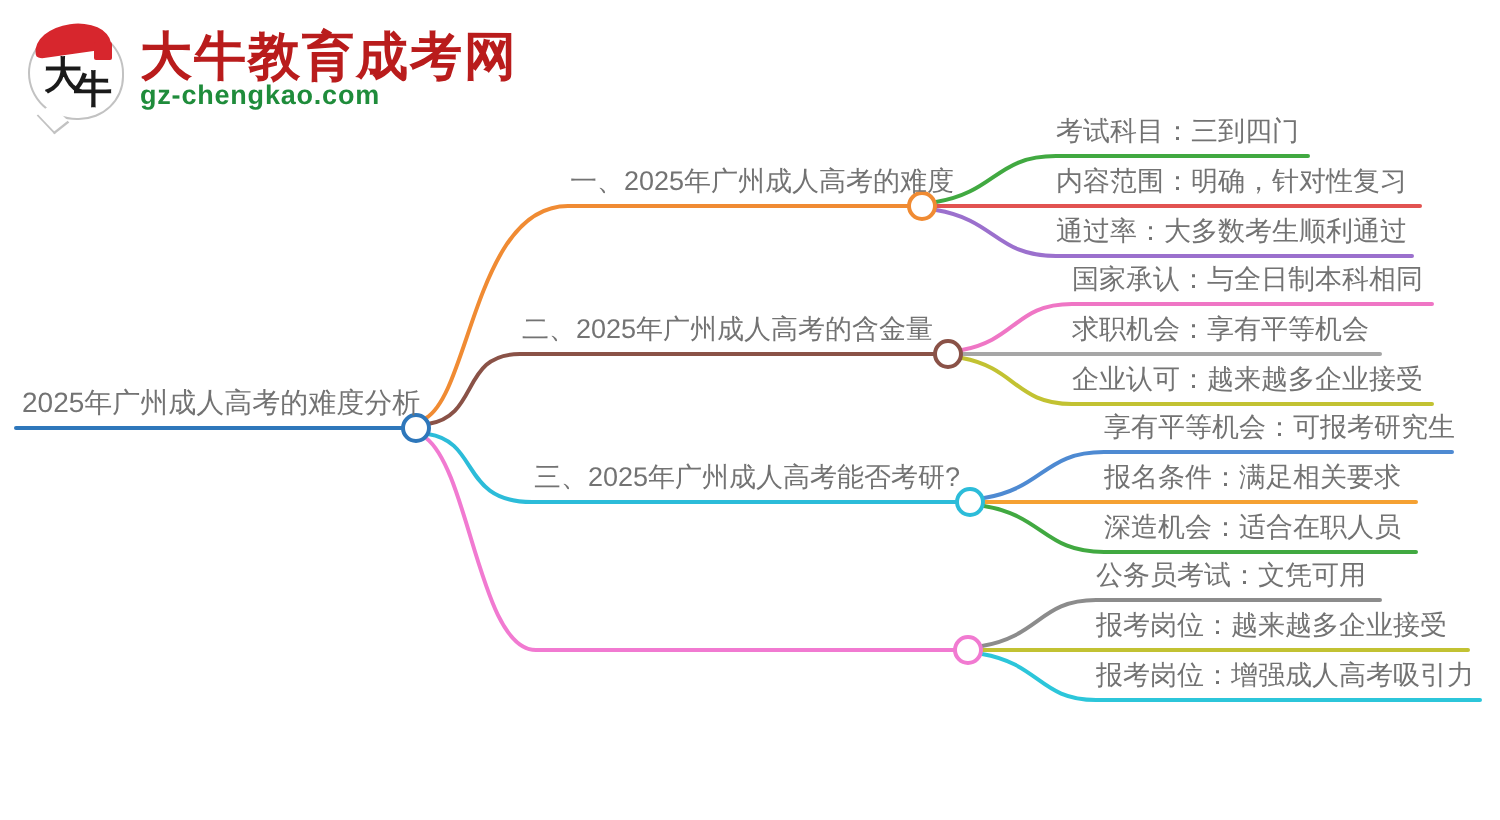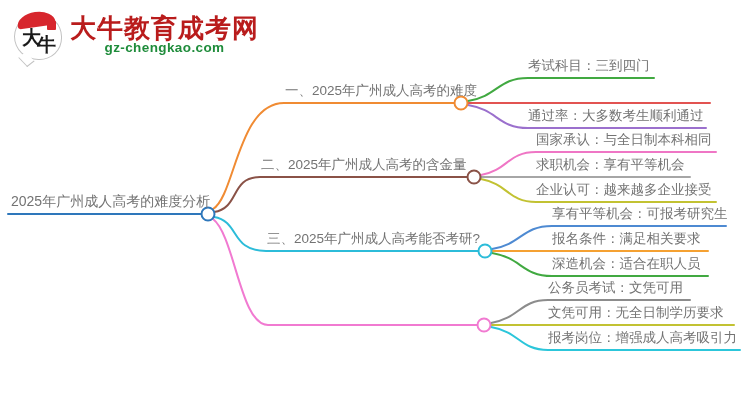--- a/index.html
+++ b/index.html
@@ -16,21 +16,21 @@
              border-radius:100% 100% 20% 20% / 160% 160% 30% 30%;transform:rotate(-8deg);}
   .badge-seal{position:absolute;right:5px;top:6px;width:9px;height:9px;background:#d7262d;border-radius:1px;}
   .badge-char{position:absolute;font-family:"Liberation Serif","DejaVu Serif",serif;font-weight:bold;color:#1a1a1a;}
   .badge-char.c1{left:7px;top:10px;font-size:19px;}
   .badge-char.c2{left:22px;top:17px;font-size:19px;}
   .badge-tail{position:absolute;left:6px;bottom:-6px;width:10px;height:10px;background:#fff;
               border-right:1.5px solid #c2c2c2;border-bottom:1.5px solid #c2c2c2;
               transform:skewX(18deg) rotate(58deg);}
   .logo-text{margin-left:8px;padding-top:3px;}
   .brand{font-size:26px;font-weight:bold;color:#b91c1c;letter-spacing:1px;line-height:22px;}
-  .domain{font-size:13.5px;font-weight:bold;color:#1f8c3b;line-height:17px;letter-spacing:.4px;text-align:center;}
+  .domain{font-size:13.5px;font-weight:bold;color:#1f8c3b;line-height:17px;letter-spacing:.4px;}
 </style>
 </head>
 <body>
 
 <div class="stage">
 
   <svg class="links" width="750" height="410" viewBox="0 0 750 410" fill="none">
 
     <path d="M 8,214 L 201,214" stroke-width="2" stroke-linecap="round" stroke="#2e77bb"></path>
 
@@ -62,32 +62,33 @@
     <circle cx="484" cy="325" r="6.5" fill="#fff" stroke-width="2" stroke="#f17ad1"></circle>
   </svg>
 
   <div class="label root-label" style="left:11px;top:191px">2025年广州成人高考的难度分析</div>
 
   <div class="label" style="left:285px;top:81px">一、2025年广州成人高考的难度</div>
   <div class="label" style="left:261px;top:155px">二、2025年广州成人高考的含金量</div>
   <div class="label" style="left:267px;top:229px">三、2025年广州成人高考能否考研?</div>
 
   <div class="label" style="left:528px;top:56px">考试科目：三到四门</div>
+  <div class="label" style="left:528px;top:81px">内容范围：明确，针对性复习</div>
   <div class="label" style="left:528px;top:106px">通过率：大多数考生顺利通过</div>
 
   <div class="label" style="left:536px;top:130px">国家承认：与全日制本科相同</div>
   <div class="label" style="left:536px;top:155px">求职机会：享有平等机会</div>
   <div class="label" style="left:536px;top:180px">企业认可：越来越多企业接受</div>
 
   <div class="label" style="left:552px;top:204px">享有平等机会：可报考研究生</div>
   <div class="label" style="left:552px;top:229px">报名条件：满足相关要求</div>
   <div class="label" style="left:552px;top:254px">深造机会：适合在职人员</div>
 
   <div class="label" style="left:548px;top:278px">公务员考试：文凭可用</div>
-  <div class="label" style="left:548px;top:303px">文凭可用：无全日制学历要求</div>
+  <div class="label" style="left:548px;top:303px">报考岗位：越来越多企业接受</div>
   <div class="label" style="left:548px;top:328px">报考岗位：增强成人高考吸引力</div>
 
   <div class="logo">
     <div class="badge">
       <span class="badge-cap"></span>
       <span class="badge-seal"></span>
       <span class="badge-char c1">大</span>
       <span class="badge-char c2">牛</span>
       <span class="badge-tail"></span>
     </div>

